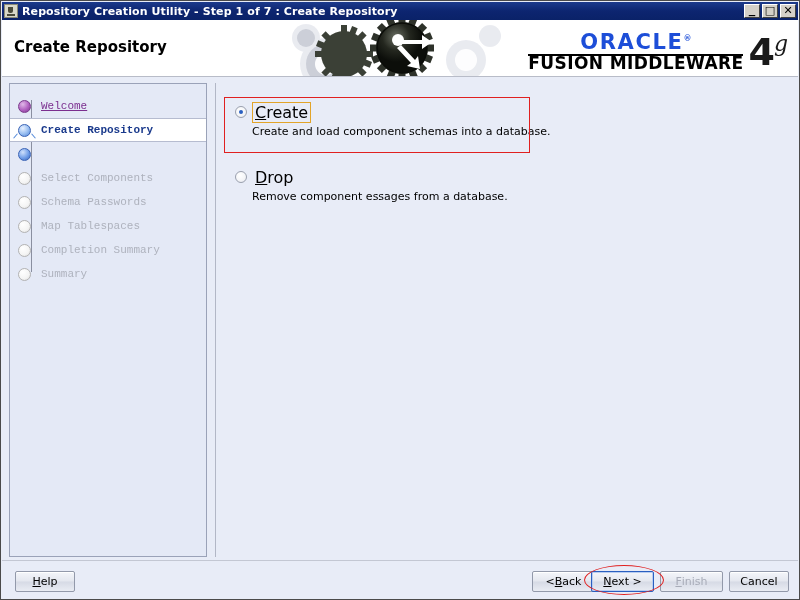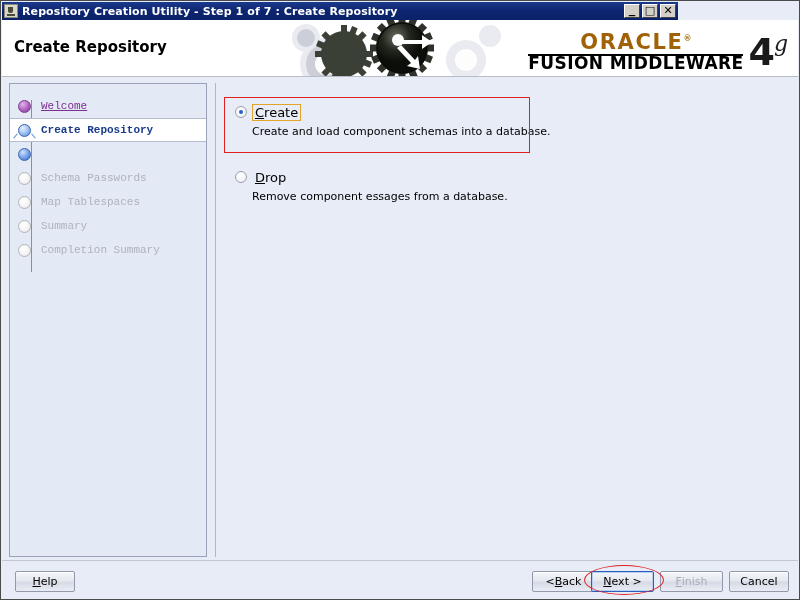--- a/index.html
+++ b/index.html
@@ -19,21 +19,21 @@
     overflow: hidden;
     background: #e8ecf7;
     border: 1px solid #4a4a4a;
     box-sizing: border-box;
   }
 
   
   .titlebar {
     position: absolute;
     left: 1px; top: 1px;
-    width: 676px;
+    width: 796px;
     height: 18px;
     background: linear-gradient(to bottom, #1b3a8c 0%, #0d2570 50%, #0a2268 100%);
     background-color: #0e2a77;
     display: flex;
     align-items: center;
     padding: 0 2px;
     box-sizing: border-box;
   }
   .tb-icon {
     width: 14px; height: 14px;
@@ -122,21 +122,21 @@
     display: flex;
     align-items: flex-start;
   }
   .logo-left {
     display: flex;
     flex-direction: column;
     align-items: center;
     padding-top: 3px;
   }
   .oracle-word {
-    color: #a16207;
+    color: #1d4ed8;
     font-size: 21px;
     font-weight: bold;
     letter-spacing: 1.6px;
     line-height: 21px;
     font-family: "DejaVu Sans", "Liberation Sans", sans-serif;
     position: relative;
   }
   .oracle-word sup {
     font-size: 8px;
     vertical-align: super;
@@ -325,21 +325,21 @@
   }
   .radio.checked::after {
     content: "";
     position: absolute;
     left: 3px; top: 3px;
     width: 4px; height: 4px;
     border-radius: 50%;
     background: #2a5fc0;
   }
   .opt-label {
-    font-size: 13px;
+    font-size: 16px;
     color: #000;
     padding: 1px 3px;
     position: relative;
   }
   .opt-label u { text-decoration: underline; }
   .opt-label.focused {
     border: 1px solid #e2a429;
     padding: 0 2px;
   }
   .opt-desc {
@@ -541,39 +541,43 @@
 
         <div class="step current">
           <span class="node node-current"></span>
           <span class="step-label current">Create Repository</span>
         </div>
 
         <div class="step">
           <span class="node node-next"></span>
         </div>
 
+        <div class="step">
+          <span class="node node-todo"></span>
+          <span class="step-label todo">Select Components</span>
+        </div>
 
         <div class="step">
           <span class="node node-todo"></span>
           <span class="step-label todo">Schema Passwords</span>
         </div>
 
         <div class="step">
           <span class="node node-todo"></span>
           <span class="step-label todo">Map Tablespaces</span>
         </div>
 
         <div class="step">
           <span class="node node-todo"></span>
-          <span class="step-label todo">Summary</span>
+          <span class="step-label todo">Completion Summary</span>
         </div>
 
         <div class="step">
           <span class="node node-todo"></span>
-          <span class="step-label todo">Completion Summary</span>
+          <span class="step-label todo">Summary</span>
         </div>
       </div>
     </div>
 
     <div class="content">
       <div class="vdiv"></div>
 
       <div class="annot-box"></div>
 
       <div class="options">

